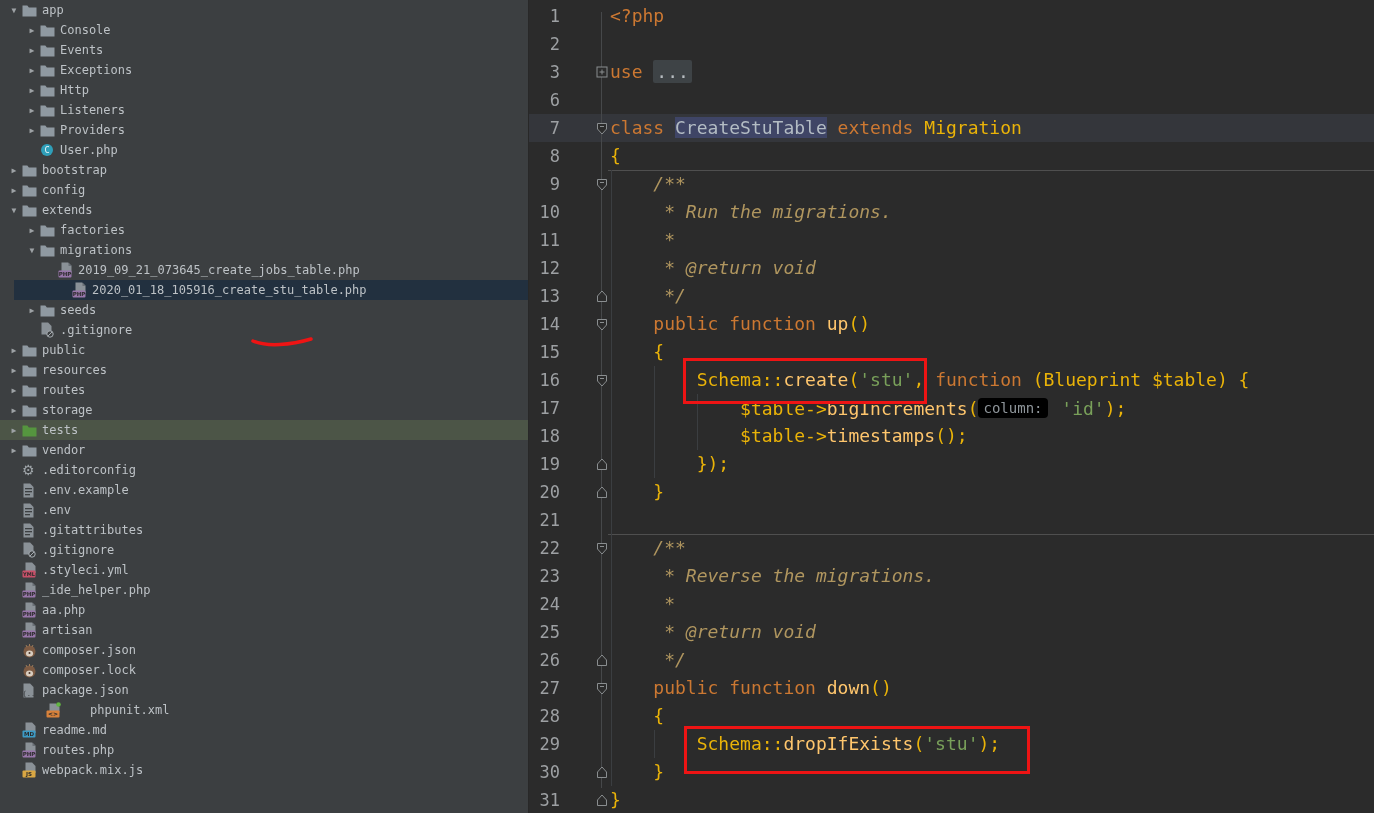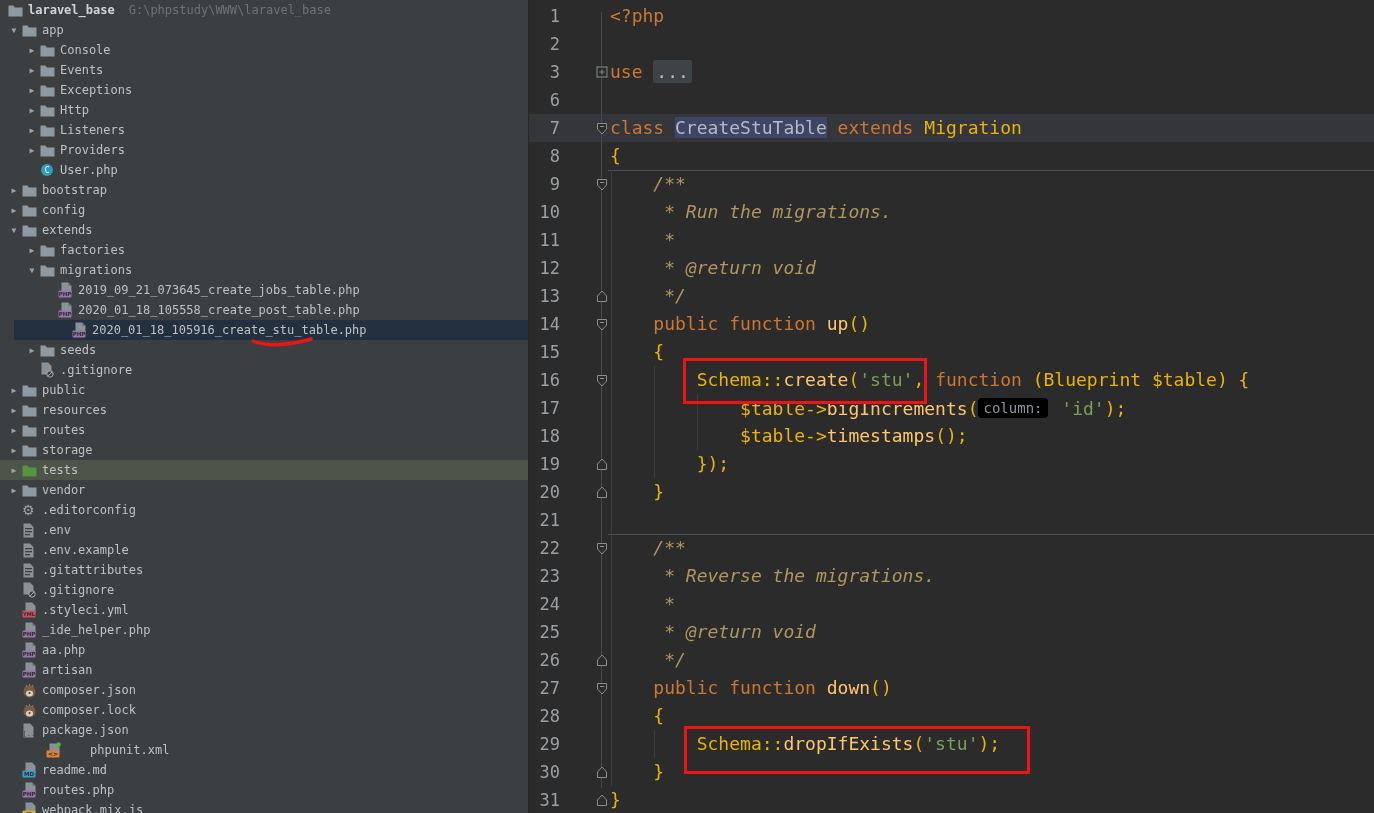--- a/index.html
+++ b/index.html
@@ -39,29 +39,20 @@
   .fold-guide{position:absolute;left:73px;top:12px;width:1px;height:776px;background:#46484A;z-index:1;}
   .iguide{position:absolute;width:1px;background:#3B3E41;z-index:1;}
   .redbox{position:absolute;border:3px solid #EE1414;z-index:7;pointer-events:none;}
 </style>
 </head>
 <body>
 
 <div class="app">
 
   <aside class="panel">
-    <div class="trow root" style="padding-left:8px;">
-      <span class="ticon">
-        <svg width="15" height="13" viewBox="0 0 15 13">
-            <path d="M0.5 1.5 h4.8 l1.6 2 H14.5 v9 H0.5 Z" fill="#8F99A1"></path>
-          </svg>
-      </span>
-      <span class="tlabel">laravel_base</span>
-      <span class="rpath">G:\phpstudy\WWW\laravel_base</span>
-    </div>
     <div id="tree">
         <div class="trow" style="padding-left: 6px;">
           <span class="chev">▼</span>
           <span class="ticon">
             <svg width="15" height="13" viewBox="0 0 15 13">
               <path d="M0.5 1.5 h4.8 l1.6 2 H14.5 v9 H0.5 Z" fill="#8F99A1"></path>
             </svg>
           </span>
           <span class="tlabel">app</span>
         </div>
@@ -178,32 +169,20 @@
           <span class="chev"></span>
           <span class="ticon">
             <svg width="15" height="16" viewBox="0 0 15 16">
               <path d="M3.5 0.5 h6.6 l3.4 3.4 v7.1 h-10 Z" fill="#8A9197"></path>
               <path d="M10.5 0.5 l3.4 3.4 h-3.4 Z" fill="#686F75"></path>
               <rect x="0.5" y="8.5" width="13" height="7" rx="1" fill="#9876AA"></rect>
               <text x="7" y="14.2" text-anchor="middle" font-size="5.5" font-weight="bold" fill="#2B2B2B" font-family="DejaVu Sans, sans-serif">PHP</text>
             </svg>
           </span>
           <span class="tlabel">2019_09_21_073645_create_jobs_table.php</span>
-        </div>
-        <div class="trow" style="padding-left: 42px;">
-          <span class="chev"></span>
-          <span class="ticon">
-            <svg width="15" height="16" viewBox="0 0 15 16">
-              <path d="M3.5 0.5 h6.6 l3.4 3.4 v7.1 h-10 Z" fill="#8A9197"></path>
-              <path d="M10.5 0.5 l3.4 3.4 h-3.4 Z" fill="#686F75"></path>
-              <rect x="0.5" y="8.5" width="13" height="7" rx="1" fill="#9876AA"></rect>
-              <text x="7" y="14.2" text-anchor="middle" font-size="5.5" font-weight="bold" fill="#2B2B2B" font-family="DejaVu Sans, sans-serif">PHP</text>
-            </svg>
-          </span>
-          <span class="tlabel">2020_01_18_105558_create_post_table.php</span>
         </div>
         <div class="trow selected" style="padding-left: 42px;">
           <span class="chev"></span>
           <span class="ticon">
             <svg width="15" height="16" viewBox="0 0 15 16">
               <path d="M3.5 0.5 h6.6 l3.4 3.4 v7.1 h-10 Z" fill="#8A9197"></path>
               <path d="M10.5 0.5 l3.4 3.4 h-3.4 Z" fill="#686F75"></path>
               <rect x="0.5" y="8.5" width="13" height="7" rx="1" fill="#9876AA"></rect>
               <text x="7" y="14.2" text-anchor="middle" font-size="5.5" font-weight="bold" fill="#2B2B2B" font-family="DejaVu Sans, sans-serif">PHP</text>
             </svg>
@@ -294,33 +273,33 @@
         <div class="trow" style="padding-left: 6px;">
           <span class="chev"></span>
           <span class="ticon">
             <svg width="13" height="15" viewBox="0 0 13 15">
               <path d="M1.5 0.5 h6.6 l3.4 3.4 v10.6 h-10 Z" fill="#8A9197"></path>
               <rect x="3" y="5" width="7" height="1.3" fill="#3C3F41"></rect>
               <rect x="3" y="8" width="7" height="1.3" fill="#3C3F41"></rect>
               <rect x="3" y="11" width="5" height="1.3" fill="#3C3F41"></rect>
             </svg>
           </span>
-          <span class="tlabel">.env</span>
+          <span class="tlabel">.env.example</span>
         </div>
         <div class="trow" style="padding-left: 6px;">
           <span class="chev"></span>
           <span class="ticon">
             <svg width="13" height="15" viewBox="0 0 13 15">
               <path d="M1.5 0.5 h6.6 l3.4 3.4 v10.6 h-10 Z" fill="#8A9197"></path>
               <rect x="3" y="5" width="7" height="1.3" fill="#3C3F41"></rect>
               <rect x="3" y="8" width="7" height="1.3" fill="#3C3F41"></rect>
               <rect x="3" y="11" width="5" height="1.3" fill="#3C3F41"></rect>
             </svg>
           </span>
-          <span class="tlabel">.env.example</span>
+          <span class="tlabel">.env</span>
         </div>
         <div class="trow" style="padding-left: 6px;">
           <span class="chev"></span>
           <span class="ticon">
             <svg width="13" height="15" viewBox="0 0 13 15">
               <path d="M1.5 0.5 h6.6 l3.4 3.4 v10.6 h-10 Z" fill="#8A9197"></path>
               <rect x="3" y="5" width="7" height="1.3" fill="#3C3F41"></rect>
               <rect x="3" y="8" width="7" height="1.3" fill="#3C3F41"></rect>
               <rect x="3" y="11" width="5" height="1.3" fill="#3C3F41"></rect>
             </svg>

